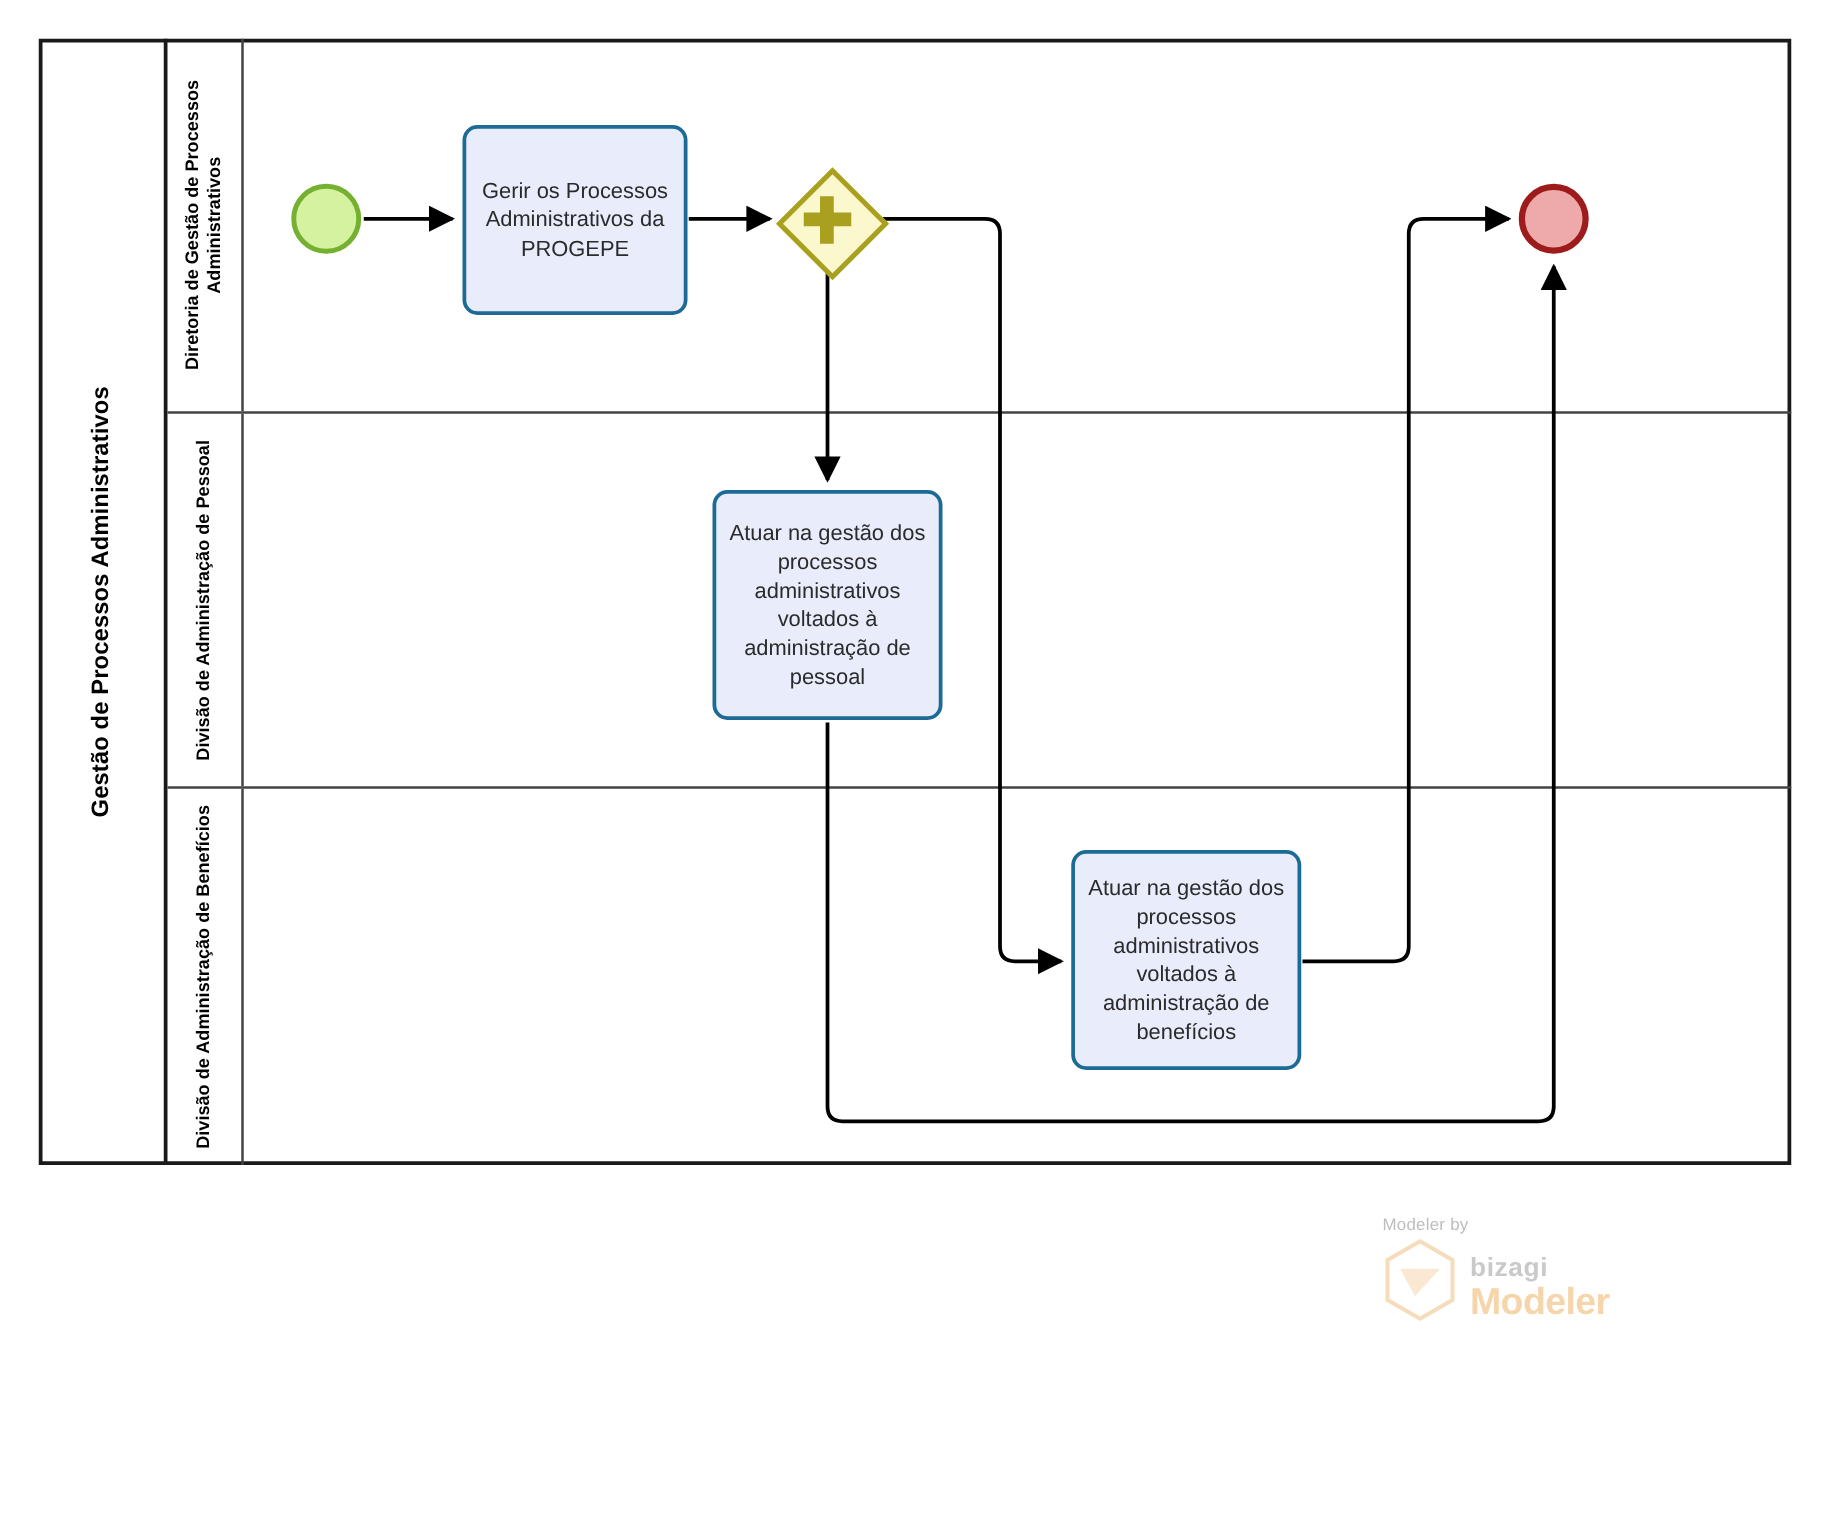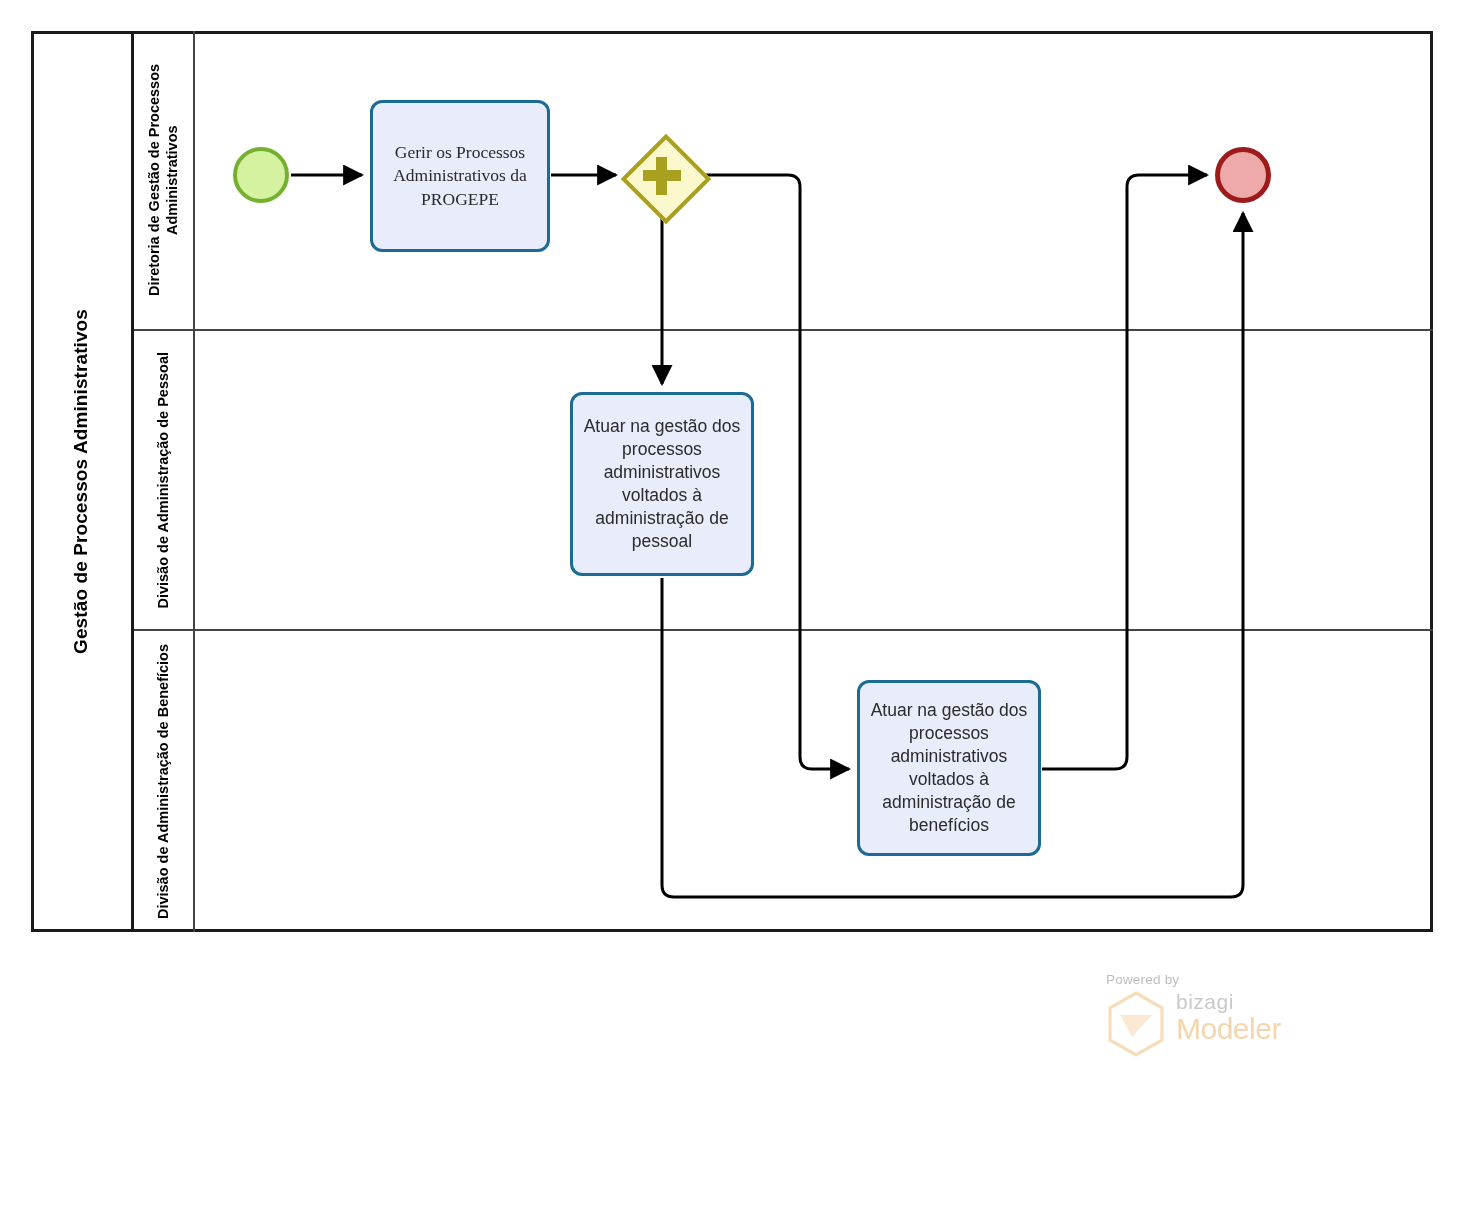--- a/index.html
+++ b/index.html
@@ -40,40 +40,40 @@
   .evt-start{width:56px;height:56px;left:233px;top:147px;
         background:#d4f2a0;border:4px solid #76b030;}
   .evt-end{width:56px;height:56px;left:1215px;top:147px;
         background:#eeaaaa;border:5px solid #9e1b1b;}
 
   .task{position:absolute;box-sizing:border-box;
         background:#e8ecfb;border:3.5px solid #1c6a96;border-radius:12px;
         display:flex;align-items:center;justify-content:center;
         text-align:center;color:#2b2b2b;font-size:17.5px;line-height:1.32;
         padding:6px 8px;}
-  #task1{left:370px;top:100px;width:180px;height:152px;font-family:Liberation Serif, serif;}
+  #task1{left:370px;top:100px;width:180px;height:152px;}
   #task2{left:570px;top:392px;width:184px;height:184px;}
   #task3{left:857px;top:680px;width:184px;height:176px;}
 
   .gateway{position:absolute;left:624px;top:137px;width:76px;height:76px;}
   .gateway .gw-shape{position:absolute;left:10px;top:10px;width:56px;height:56px;
         background:#fbf8cd;border:4px solid #a8a01e;transform:rotate(45deg);}
   .gateway .gw-plus-h{position:absolute;left:19px;top:33px;width:38px;height:11px;
         background:#a8a01e;}
   .gateway .gw-plus-v{position:absolute;left:32px;top:20px;width:11px;height:38px;
         background:#a8a01e;}
 
   
   #flows{position:absolute;left:0;top:0;width:1464px;height:1224px;
          pointer-events:none;}
 
   
   .brand{position:absolute;left:1106px;top:972px;width:260px;height:100px;}
   .brand .pb{font-size:13.5px;color:#bdbdbd;letter-spacing:.2px;}
-  .brand .logo-row{display:flex;align-items:flex-start;gap:10px;margin-top:4px;}
+  .brand .logo-row{display:flex;align-items:flex-end;gap:10px;margin-top:4px;font-weight:bold;}
   .brand .hexmark{width:60px;height:66px;flex:none;}
   .brand .words{display:flex;flex-direction:column;line-height:1;}
   .brand .bizogi{font-size:21px;color:#c9c9c9;letter-spacing:.5px;
         margin-bottom:2px;}
   .brand .modeler{font-size:30px;color:#f6d5ab;letter-spacing:-0.5px;}
 </style>
 </head>
 <body>
 
 <div id="canvas">
@@ -137,21 +137,21 @@
     <div class="gw-plus-v"></div>
   </div>
 
   <div class="task" id="task2">Atuar na gestão dos processos administrativos voltados à administração de pessoal</div>
 
   <div class="task" id="task3">Atuar na gestão dos processos administrativos voltados à administração de benefícios</div>
 
   <div class="evt evt-end"></div>
 
   <div class="brand">
-    <div class="pb">Powered by</div>
+    <div class="pb">Modeler by</div>
     <div class="logo-row">
       <svg class="hexmark" viewBox="0 0 60 66" xmlns="http://www.w3.org/2000/svg">
         <path d="M30 2 L56 17 L56 49 L30 64 L4 49 L4 17 Z" fill="none" stroke="#f7dcbb" stroke-width="3.2"></path>
         <path d="M14 24 L46 24 L26 46 Z" fill="#fbe8d2"></path>
       </svg>
       <div class="words">
         <div class="bizogi">bizagi</div>
         <div class="modeler">Modeler</div>
       </div>
     </div>

